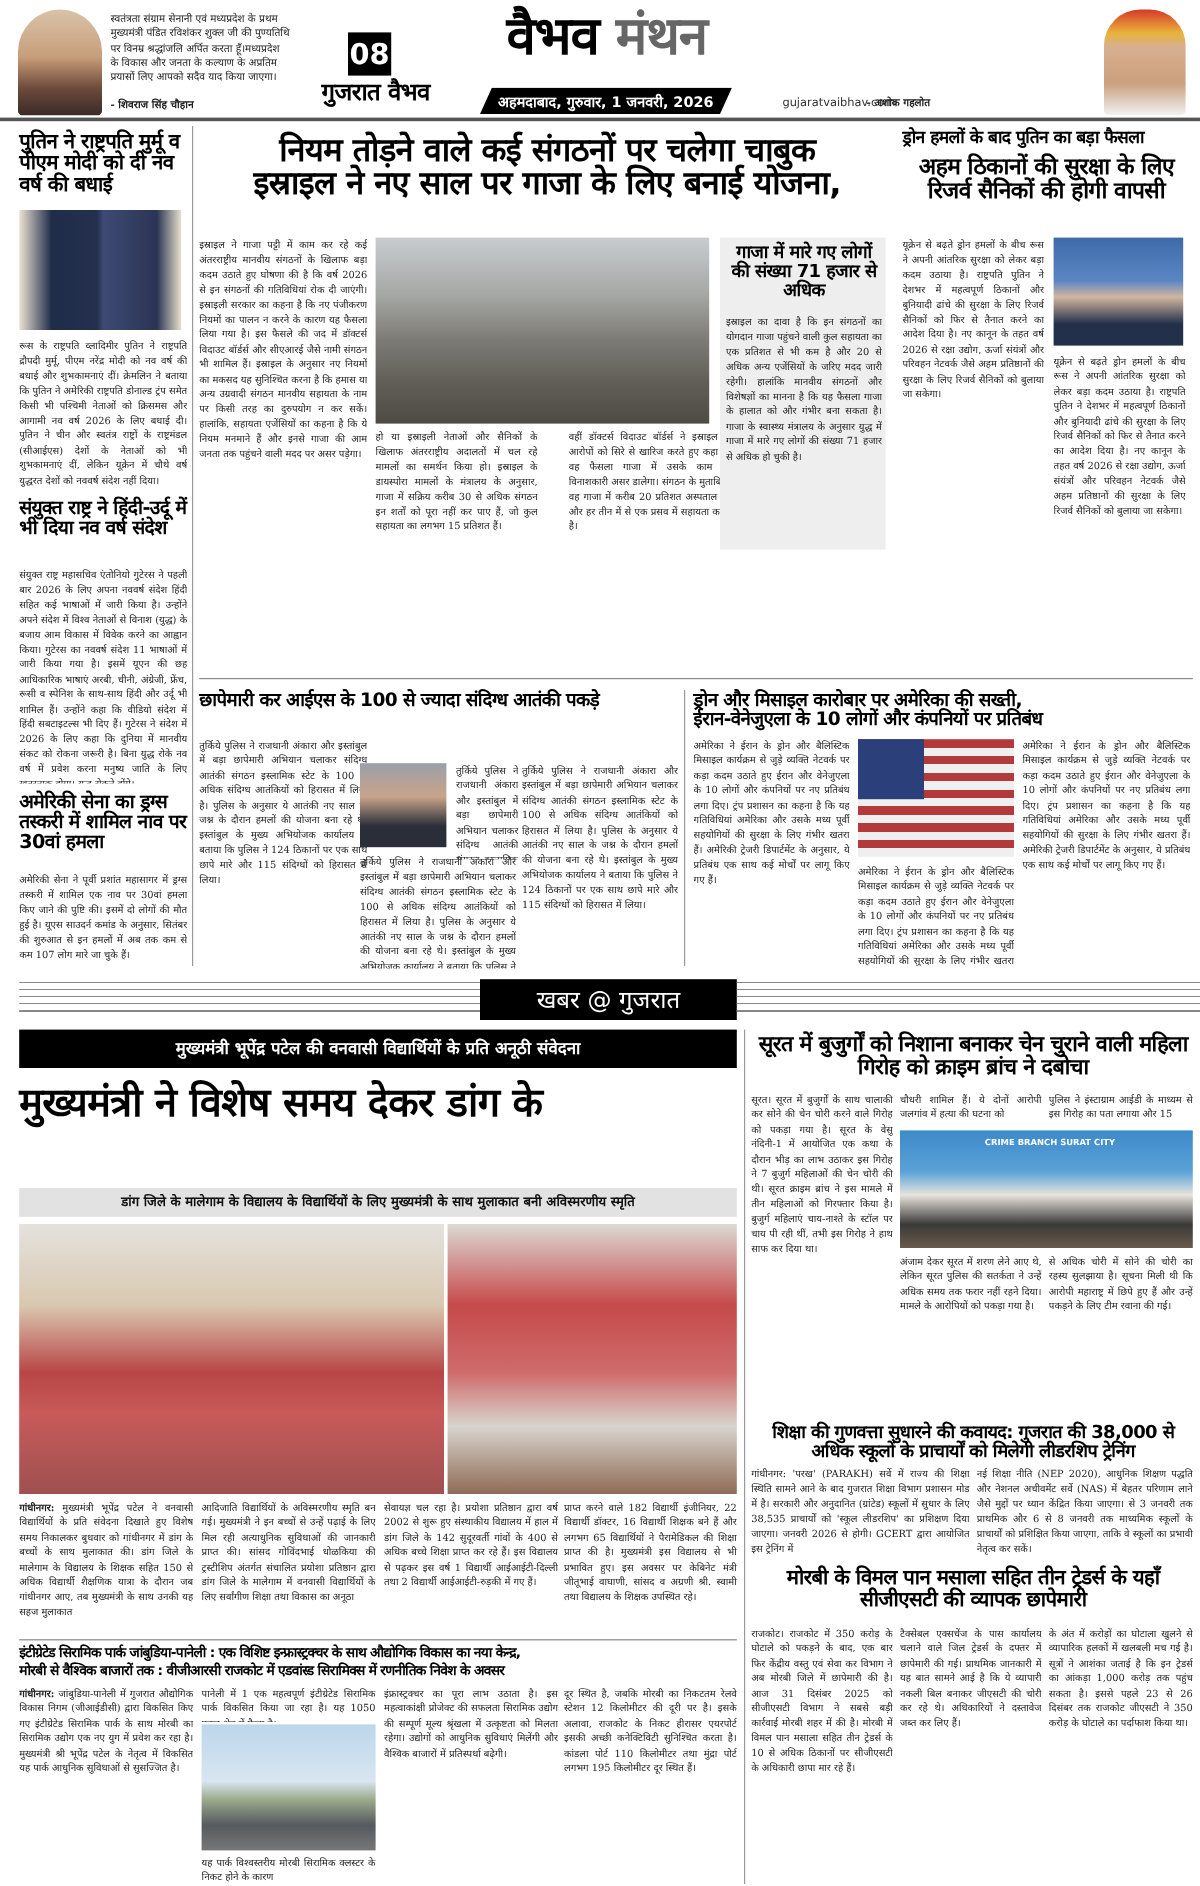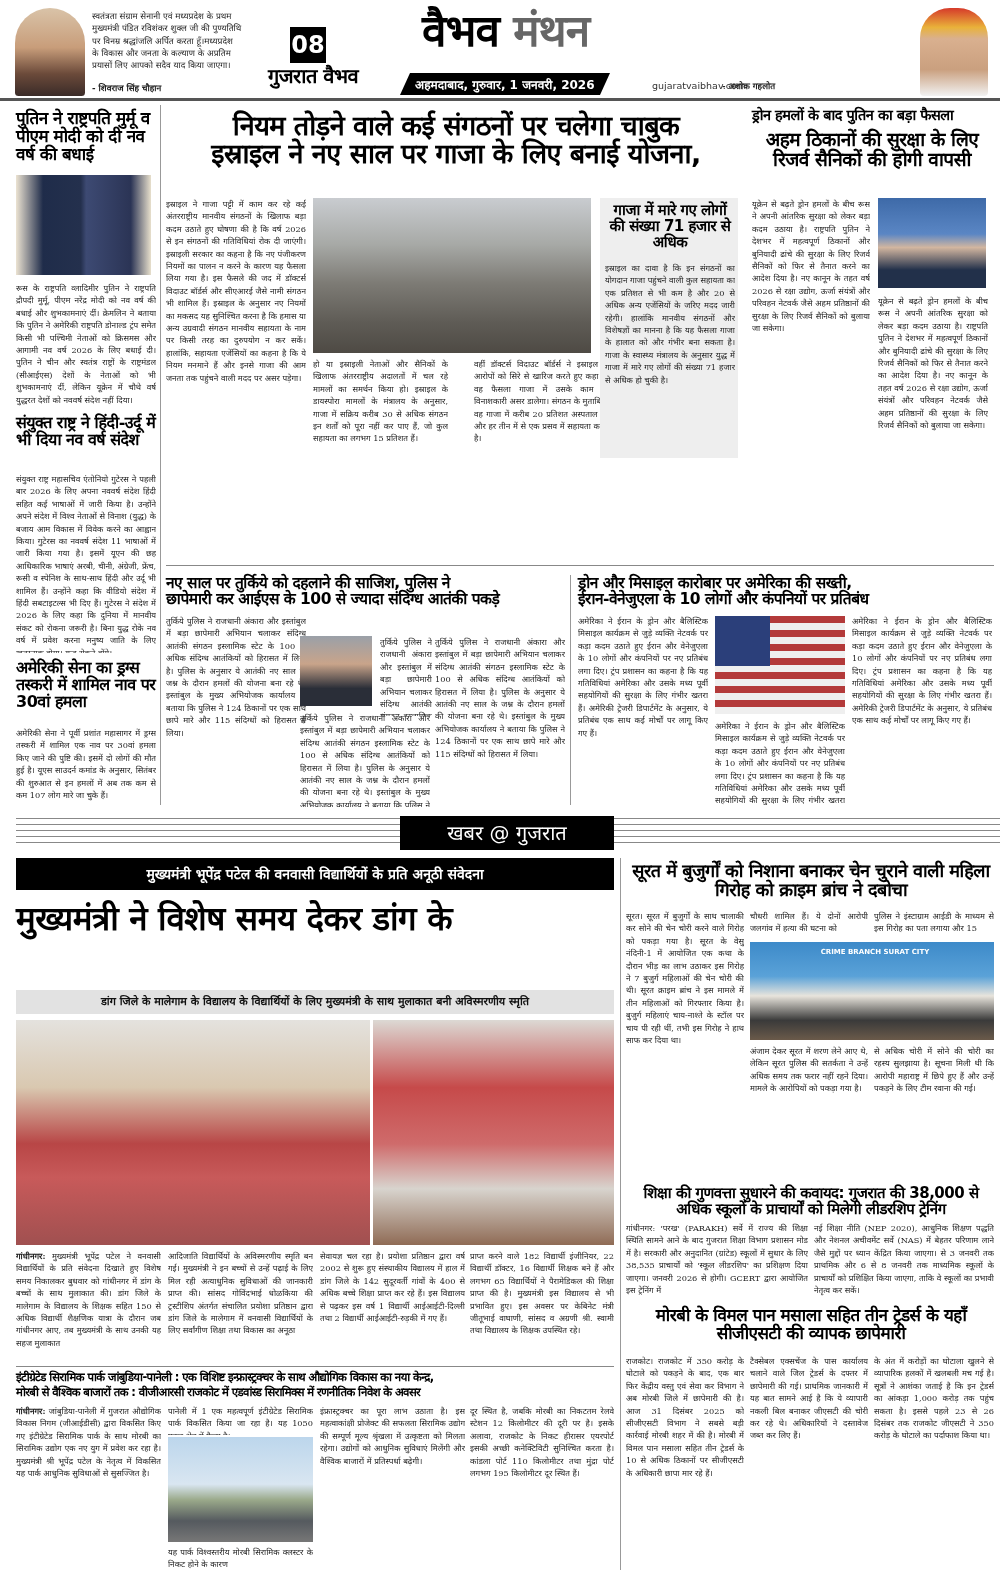--- a/index.html
+++ b/index.html
@@ -67,21 +67,20 @@
 
 <div class="abs hl" style="left:752px;top:108px;width:240px;font-size:14.5px;">ड्रोन हमलों के बाद पुतिन का बड़ा फैसला</div>
 <div class="abs hl" style="left:752px;top:130px;width:240px;font-size:19px;text-align:center;">अहम ठिकानों की सुरक्षा के लिए रिजर्व सैनिकों की होगी वापसी</div>
 <div class="abs body-text" style="left:752px;top:198px;width:118px;height:355px;">यूक्रेन से बढ़ते ड्रोन हमलों के बीच रूस ने अपनी आंतरिक सुरक्षा को लेकर बड़ा कदम उठाया है। राष्ट्रपति पुतिन ने देशभर में महत्वपूर्ण ठिकानों और बुनियादी ढांचे की सुरक्षा के लिए रिजर्व सैनिकों को फिर से तैनात करने का आदेश दिया है। नए कानून के तहत वर्ष 2026 से रक्षा उद्योग, ऊर्जा संयंत्रों और परिवहन नेटवर्क जैसे अहम प्रतिष्ठानों की सुरक्षा के लिए रिजर्व सैनिकों को बुलाया जा सकेगा।</div>
 <div class="abs photo" style="left:878px;top:198px;width:108px;height:90px;background:linear-gradient(180deg,#3e6aa8 0%,#5a86c4 40%,#d2b6a0 55%,#22304a 80%);"></div>
 <div class="abs body-text" style="left:878px;top:295px;width:110px;height:260px;">यूक्रेन से बढ़ते ड्रोन हमलों के बीच रूस ने अपनी आंतरिक सुरक्षा को लेकर बड़ा कदम उठाया है। राष्ट्रपति पुतिन ने देशभर में महत्वपूर्ण ठिकानों और बुनियादी ढांचे की सुरक्षा के लिए रिजर्व सैनिकों को फिर से तैनात करने का आदेश दिया है। नए कानून के तहत वर्ष 2026 से रक्षा उद्योग, ऊर्जा संयंत्रों और परिवहन नेटवर्क जैसे अहम प्रतिष्ठानों की सुरक्षा के लिए रिजर्व सैनिकों को बुलाया जा सकेगा।</div>
 
 <div class="abs rule-h" style="left:166px;top:565px;width:828px;height:1px;background:#888;"></div>
 
 <div class="abs hl" style="left:166px;top:575px;width:400px;font-size:15.5px;">
-  <div>नए साल पर तुर्किये को दहलाने की साजिश, पुलिस ने</div>
   <div>छापेमारी कर आईएस के 100 से ज्यादा संदिग्ध आतंकी पकड़े</div>
 </div>
 <div class="abs body-text" style="left:166px;top:615px;width:140px;height:190px;">तुर्किये पुलिस ने राजधानी अंकारा और इस्तांबुल में बड़ा छापेमारी अभियान चलाकर संदिग्ध आतंकी संगठन इस्लामिक स्टेट के 100 से अधिक संदिग्ध आतंकियों को हिरासत में लिया है। पुलिस के अनुसार ये आतंकी नए साल के जश्न के दौरान हमलों की योजना बना रहे थे। इस्तांबुल के मुख्य अभियोजक कार्यालय ने बताया कि पुलिस ने 124 ठिकानों पर एक साथ छापे मारे और 115 संदिग्धों को हिरासत में लिया।</div>
 <div class="abs photo" style="left:300px;top:636px;width:72px;height:70px;background:linear-gradient(180deg,#9aa0a8 0%,#c9a48a 40%,#2a2e38 75%);"></div>
 <div class="abs body-text" style="left:380px;top:636px;width:52px;height:80px;">तुर्किये पुलिस ने राजधानी अंकारा और इस्तांबुल में बड़ा छापेमारी अभियान चलाकर संदिग्ध आतंकी संगठन इस्लामिक स्टेट के 100 से अधिक संदिग्ध आतंकियों को हिरासत में लिया है। पुलिस के अनुसार ये आतंकी नए साल के जश्न के दौरान हमलों की योजना बना रहे थे। इस्तांबुल के मुख्य अभियोजक कार्यालय ने बताया कि पुलिस ने 124 ठिकानों पर एक साथ छापे मारे और 115 संदिग्धों को हिरासत में लिया।</div>
 <div class="abs body-text" style="left:300px;top:712px;width:130px;height:95px;">तुर्किये पुलिस ने राजधानी अंकारा और इस्तांबुल में बड़ा छापेमारी अभियान चलाकर संदिग्ध आतंकी संगठन इस्लामिक स्टेट के 100 से अधिक संदिग्ध आतंकियों को हिरासत में लिया है। पुलिस के अनुसार ये आतंकी नए साल के जश्न के दौरान हमलों की योजना बना रहे थे। इस्तांबुल के मुख्य अभियोजक कार्यालय ने बताया कि पुलिस ने 124 ठिकानों पर एक साथ छापे मारे और 115 संदिग्धों को हिरासत में लिया।</div>
 <div class="abs body-text" style="left:435px;top:636px;width:130px;height:170px;">तुर्किये पुलिस ने राजधानी अंकारा और इस्तांबुल में बड़ा छापेमारी अभियान चलाकर संदिग्ध आतंकी संगठन इस्लामिक स्टेट के 100 से अधिक संदिग्ध आतंकियों को हिरासत में लिया है। पुलिस के अनुसार ये आतंकी नए साल के जश्न के दौरान हमलों की योजना बना रहे थे। इस्तांबुल के मुख्य अभियोजक कार्यालय ने बताया कि पुलिस ने 124 ठिकानों पर एक साथ छापे मारे और 115 संदिग्धों को हिरासत में लिया।</div>
 
 <div class="abs rule-v" style="left:570px;top:575px;height:230px;"></div>
 

